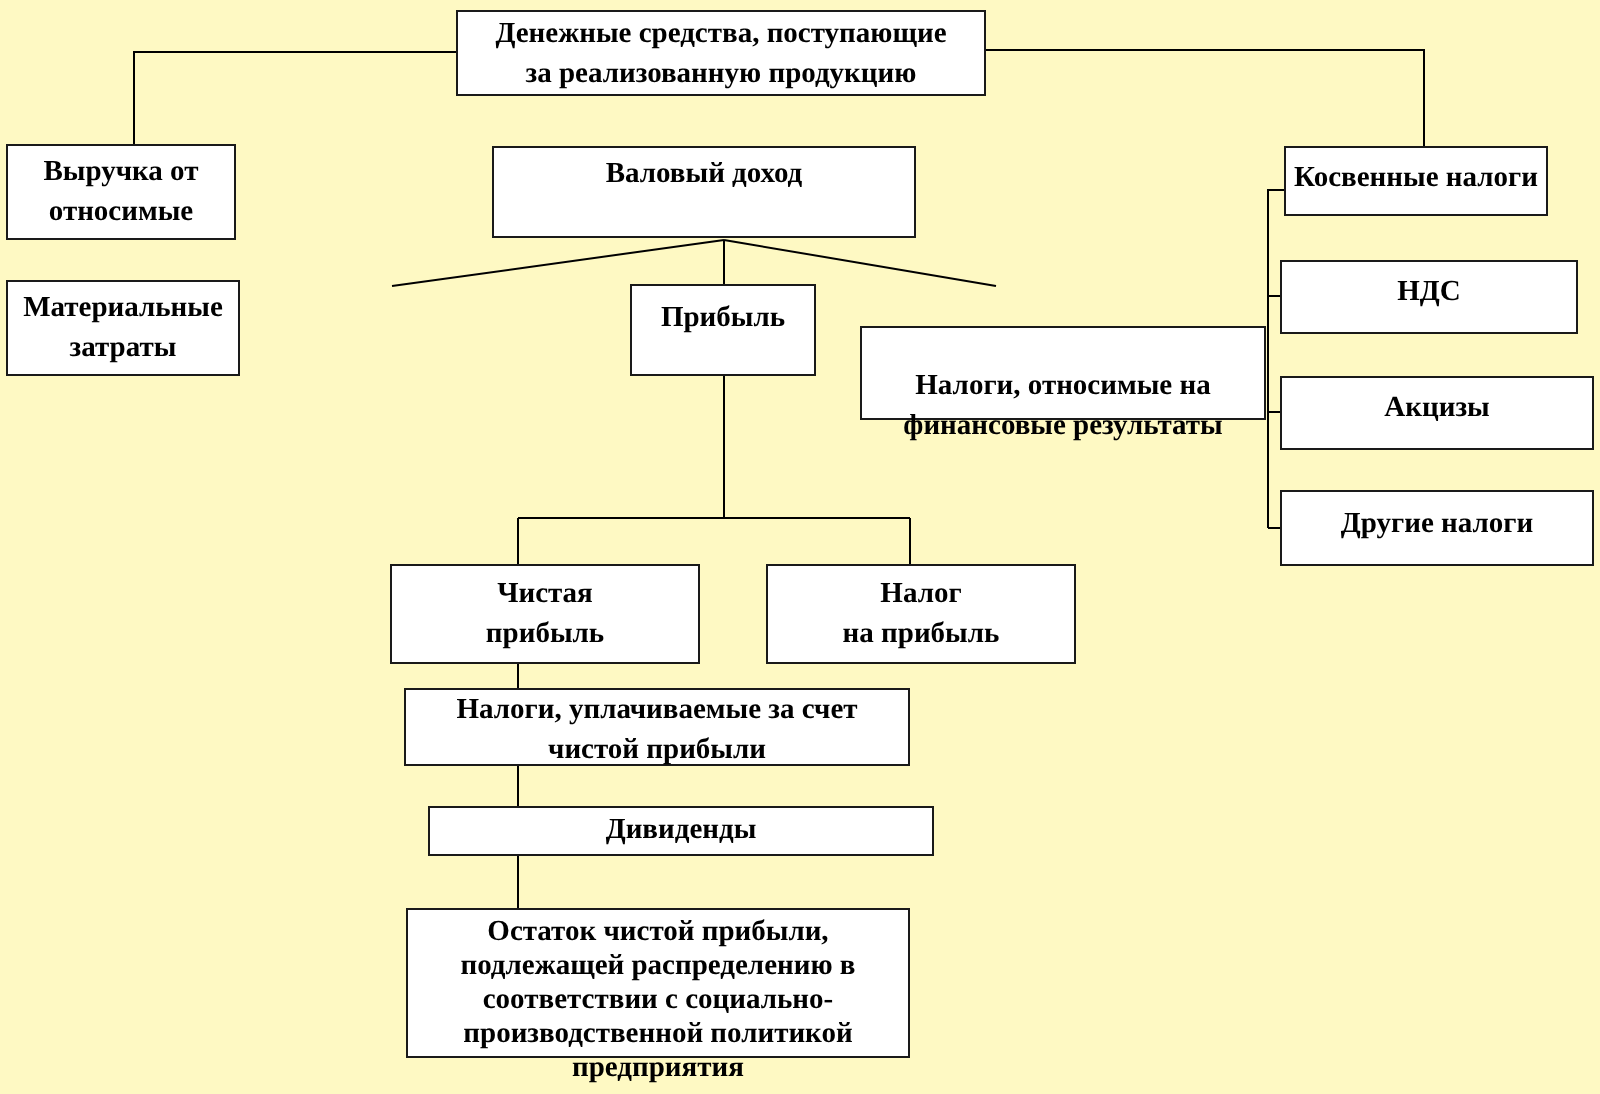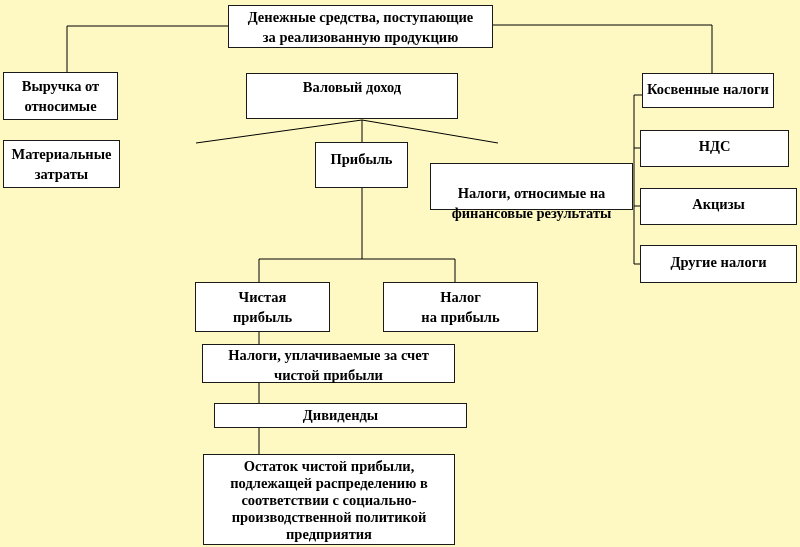--- a/index.html
+++ b/index.html
@@ -38,25 +38,25 @@
   #n-revenue   { left:   3px; top:  72px; width: 115px; height: 48px; }
   #n-material  { left:   3px; top: 140px; width: 117px; height: 48px; }
   #n-gross     { left: 246px; top:  73px; width: 212px; height: 46px; }
   #n-salary    { left: 133px; top: 143px; width: 137px; height: 45px; padding-top: 1px; }
   #n-profit    { left: 315px; top: 142px; width:  93px; height: 46px; padding-top: 6px; }
   #n-taxesfin  { left: 430px; top: 143px; width: 203px; height: 47px; padding-top: 19px; margin-top: 20px; }
   #n-indirect  { left: 642px; top:  73px; width: 132px; height: 35px; padding-top: 5px; }
   #n-vat       { left: 640px; top: 130px; width: 149px; height: 37px; padding-top: 5px; }
   #n-excise    { left: 640px; top: 188px; width: 157px; height: 37px; padding-top: 5px; }
   #n-other     { left: 640px; top: 245px; width: 157px; height: 38px; padding-top: 6px; }
-  #n-netprofit { left: 195px; top: 282px; width: 135px; height: 50px; padding-top: 4px; }
+  #n-netprofit { left: 195px; top: 282px; width: 155px; height: 50px; padding-top: 4px; }
   #n-profittax { left: 383px; top: 282px; width: 155px; height: 50px; padding-top: 4px; }
   #n-taxesnet  { left: 202px; top: 344px; width: 253px; height: 39px; padding-top: 0px; }
   #n-dividends { left: 214px; top: 403px; width: 253px; height: 25px; padding-top: 1px; }
-  #n-residual  { left: 203px; top: 454px; width: 252px; height: 91px; line-height: 17px; padding-top: 3px; }
+  #n-residual  { left: 203px; top: 454px; width: 252px; height: 75px; line-height: 17px; padding-top: 3px; }
 </style>
 </head>
 <body>
 
 <div class="canvas">
 
   <svg class="wires" aria-hidden="true">
 
     <polyline points="228,26 67,26 67,72"></polyline>
 

